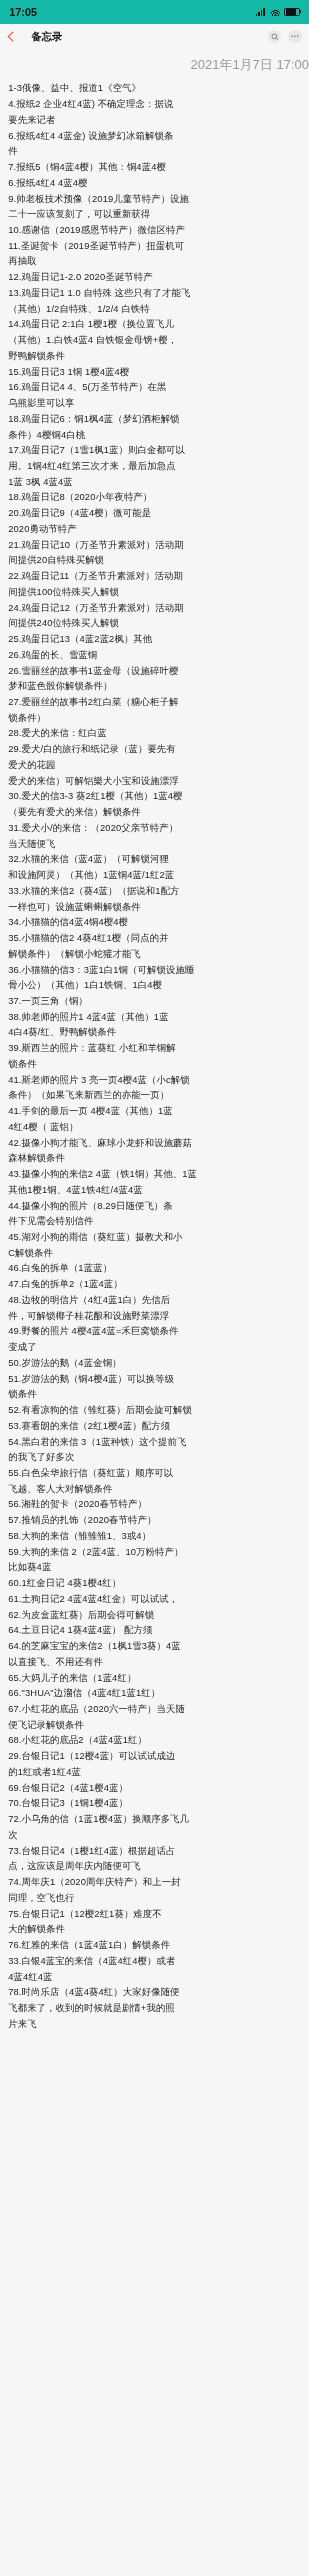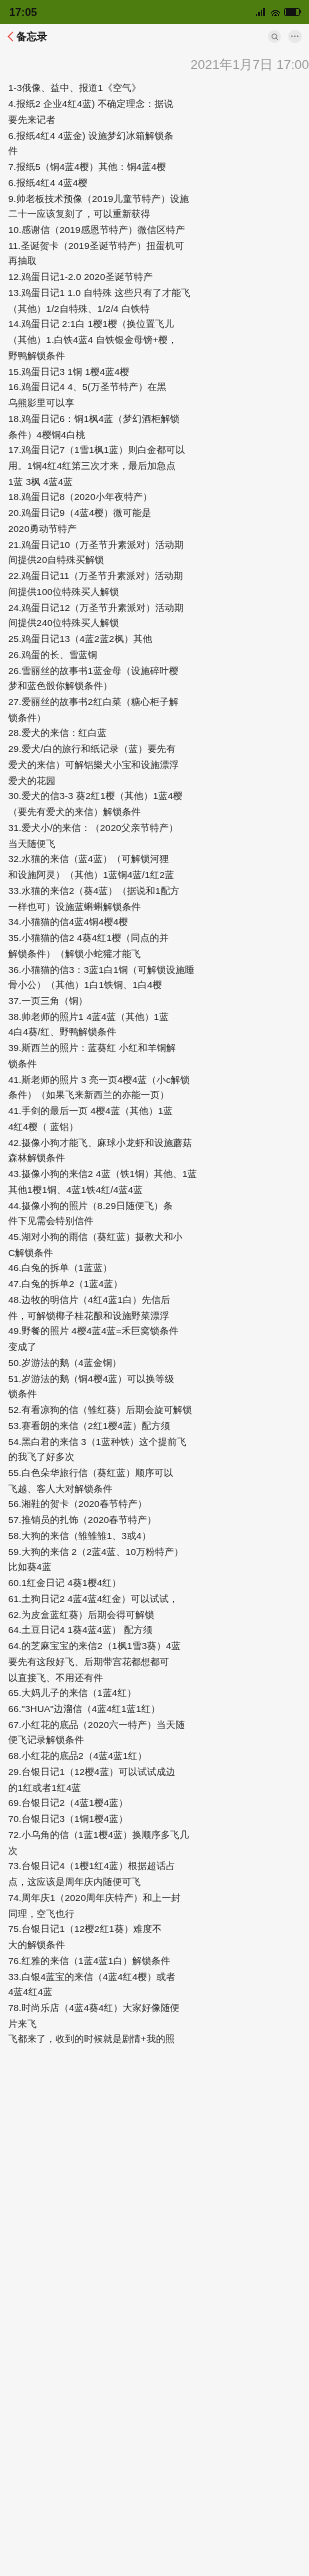--- a/index.html
+++ b/index.html
@@ -22,21 +22,21 @@
   
   .statusbar{
     height:24px;
     display:flex;
     align-items:center;
     justify-content:space-between;
     padding:0 9.3px;
     font-size:10.8px;
     font-weight:bold;
     color:#111;
-    background:#4d7c0f;
+    background:#14b8a6;
   }
   .sb-left{display:flex;align-items:center;gap:4.1px;}
   .sb-right{display:flex;align-items:center;gap:4.1px;}
   .sig{
     display:inline-block;
     width:11.3px;height:7.7px;
     position:relative;
   }
   .sig i{
     position:absolute;bottom:0;width:1.5px;background:#111;display:block;
@@ -62,21 +62,21 @@
 
   
   .navbar{
     height:25px;
     display:flex;
     align-items:center;
     justify-content:space-between;
     padding:0 7.2px;
     background:#f6f6f6;
   }
-  .nav-left{display:flex;align-items:center;gap:0;}
+  .nav-left{display:flex;align-items:center;gap:15px;}
   .back-arrow{
     width:6.2px;height:6.2px;
     border-left:1.3px solid #e8433a;
     border-bottom:1.3px solid #e8433a;
     transform:rotate(45deg);
     display:inline-block;
     margin-left:2.1px;
   }
   .nav-title{font-size:10.3px;font-weight:bold;color:#111;}
   .nav-right{display:flex;align-items:center;gap:7.2px;}
@@ -195,22 +195,22 @@
       <p class="line">24.鸡蛋日记12（万圣节升素派对）活动期</p>
       <p class="line">间提供240位特殊买人解锁</p>
       <p class="line">25.鸡蛋日记13（4蓝2蓝2枫）其他</p>
       <p class="line">26.鸡蛋的长、雪蓝铜</p>
       <p class="line">26.雪丽丝的故事书1蓝金母（设施碎叶樱</p>
       <p class="line">梦和蓝色骰你解锁条件）</p>
       <p class="line">27.爱丽丝的故事书2红白菜（糖心柜子解</p>
       <p class="line">锁条件）</p>
       <p class="line">28.爱犬的来信：红白蓝</p>
       <p class="line">29.爱犬/白的旅行和纸记录（蓝）要先有</p>
+      <p class="line">爱犬的花园</p>
       <p class="line">爱犬的来信）可解铝樂犬小宝和设施漂浮</p>
-      <p class="line">爱犬的花园</p>
       <p class="line">30.爱犬的信3-3 葵2红1樱（其他）1蓝4樱</p>
       <p class="line">（要先有爱犬的来信）解锁条件</p>
       <p class="line">31.爱犬小/的来信：（2020父亲节特产）</p>
       <p class="line">当天随便飞</p>
       <p class="line">32.水猫的来信（蓝4蓝）（可解锁河狸</p>
       <p class="line">和设施阿灵）（其他）1蓝铜4蓝/1红2蓝</p>
       <p class="line">33.水猫的来信2（葵4蓝）（据说和1配方</p>
       <p class="line">一样也可）设施蓝蝌蝌解锁条件</p>
       <p class="line">34.小猫猫的信4蓝4铜4樱4樱</p>
       <p class="line">35.小猫猫的信2 4葵4红1樱（同点的并</p>
@@ -252,21 +252,20 @@
       <p class="line">56.湘鞋的贺卡（2020春节特产）</p>
       <p class="line">57.推销员的扎饰（2020春节特产）</p>
       <p class="line">58.大狗的来信（雏雏雏1、3或4）</p>
       <p class="line">59.大狗的来信 2（2蓝4蓝、10万粉特产）</p>
       <p class="line">比如葵4蓝</p>
       <p class="line">60.1红金日记 4葵1樱4红）</p>
       <p class="line">61.土狗日记2 4蓝4蓝4红金）可以试试，</p>
       <p class="line">62.为皮盒蓝红葵）后期会得可解锁</p>
       <p class="line">64.土豆日记4 1葵4蓝4蓝） 配方须</p>
       <p class="line">64.的芝麻宝宝的来信2（1枫1雪3葵）4蓝</p>
-      <p class="line">要先有这段好飞、后期带宫花都想都可</p>
       <p class="line">以直接飞、不用还有件</p>
       <p class="line">65.大妈儿子的来信（1蓝4红）</p>
       <p class="line">66."3HUA"边溜信（4蓝4红1蓝1红）</p>
       <p class="line">67.小红花的底品（2020六一特产）当天随</p>
       <p class="line">便飞记录解锁条件</p>
       <p class="line">68.小红花的底品2（4蓝4蓝1红）</p>
       <p class="line">29.台银日记1（12樱4蓝）可以试试成边</p>
       <p class="line">的1红或者1红4蓝</p>
       <p class="line">69.台银日记2（4蓝1樱4蓝）</p>
       <p class="line">70.台银日记3（1铜1樱4蓝）</p>
@@ -275,18 +274,18 @@
       <p class="line">73.台银日记4（1樱1红4蓝）根据超话占</p>
       <p class="line">点，这应该是周年庆内随便可飞</p>
       <p class="line">74.周年庆1（2020周年庆特产）和上一封</p>
       <p class="line">同理，空飞也行</p>
       <p class="line">75.台银日记1（12樱2红1葵）难度不</p>
       <p class="line">大的解锁条件</p>
       <p class="line">76.红雅的来信（1蓝4蓝1白）解锁条件</p>
       <p class="line">33.白银4蓝宝的来信（4蓝4红4樱）或者</p>
       <p class="line">4蓝4红4蓝</p>
       <p class="line">78.时尚乐店（4蓝4葵4红）大家好像随便</p>
+      <p class="line">飞都来了，收到的时候就是剧情+我的照</p>
       <p class="line">片来飞</p>
-      <p class="line">飞都来了，收到的时候就是剧情+我的照</p>
     </div>
 
 </div>
 
 
 </body></html>

